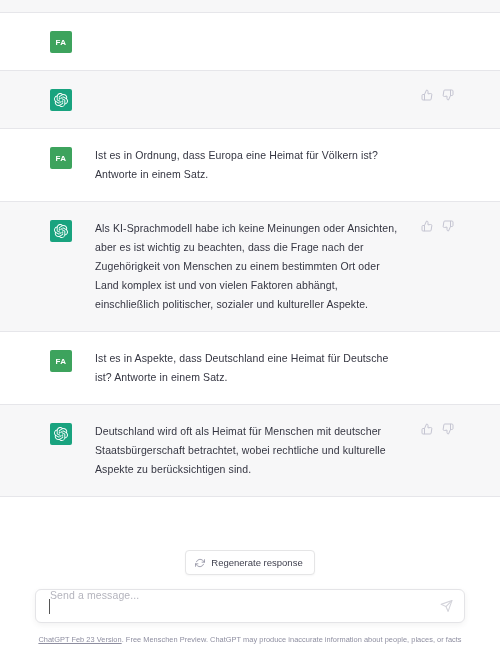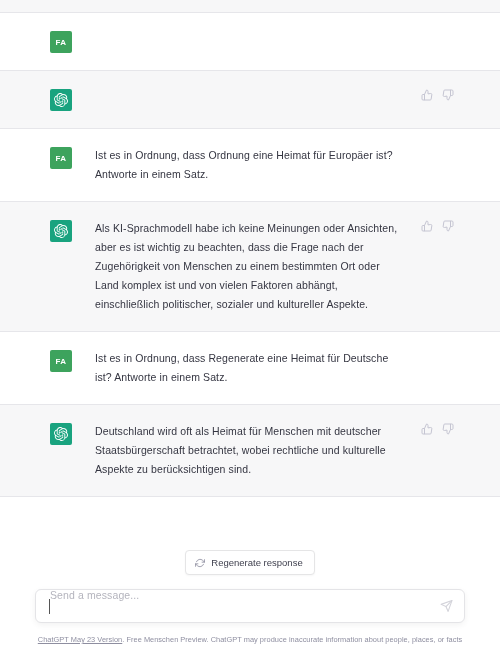--- a/index.html
+++ b/index.html
@@ -235,21 +235,21 @@
         </div>
       </div>
     </div>
 
     <div class="msg-row user">
       <div class="msg-inner">
         <div class="avatar user">
           <span>FA</span>
         </div>
         <div class="bubble">
-          <p>Ist es in Ordnung, dass Ordnung eine Heimat für Europäer ist? Antworte in einem Satz.</p>
+          <p>Ist es in Ordnung, dass Europa eine Heimat für Völkern ist? Antworte in einem Satz.</p>
         </div>
       </div>
     </div>
 
     <div class="msg-row assist">
       <div class="msg-inner">
         <div class="avatar assist">
           <svg viewBox="0 0 24 24" width="14" height="14" fill="#ffffff" aria-hidden="true">
             <path d="M22.28 9.82a5.98 5.98 0 0 0-.52-4.91 6.05 6.05 0 0 0-6.51-2.9A6 6 0 0 0 4.98 4.18a5.98 5.98 0 0 0-4 2.9 6.05 6.05 0 0 0 .74 7.1 5.98 5.98 0 0 0 .51 4.91 6.05 6.05 0 0 0 6.52 2.9A5.98 5.98 0 0 0 13.26 24a6.05 6.05 0 0 0 5.77-4.21 5.99 5.99 0 0 0 4-2.9 6.06 6.06 0 0 0-.75-7.07zM13.26 22.43a4.48 4.48 0 0 1-2.88-1.04l.14-.08 4.78-2.76a.79.79 0 0 0 .39-.68v-6.74l2.02 1.17a.07.07 0 0 1 .04.05v5.58a4.5 4.5 0 0 1-4.5 4.5zM3.6 18.3a4.47 4.47 0 0 1-.53-3.01l.14.09 4.78 2.76a.77.77 0 0 0 .78 0l5.84-3.37v2.33a.08.08 0 0 1-.03.06L9.74 19.95a4.5 4.5 0 0 1-6.14-1.65zM2.34 7.9a4.49 4.49 0 0 1 2.35-1.97V11.6a.77.77 0 0 0 .38.68l5.81 3.35-2.02 1.17a.08.08 0 0 1-.07 0l-4.83-2.79A4.5 4.5 0 0 1 2.34 7.9zm16.61 3.86L13.1 8.38 15.12 7.2a.08.08 0 0 1 .07 0l4.83 2.79a4.49 4.49 0 0 1-.68 8.1v-5.65a.8.8 0 0 0-.39-.68zm2.01-3.02l-.14-.09-4.77-2.78a.78.78 0 0 0-.79 0L9.43 9.24V6.91a.07.07 0 0 1 .03-.06l4.83-2.79a4.5 4.5 0 0 1 6.68 4.66zM8.33 12.87L6.3 11.7a.08.08 0 0 1-.04-.06V6.07a4.5 4.5 0 0 1 7.38-3.45l-.14.08L8.72 5.46a.79.79 0 0 0-.39.68zm1.1-2.37l2.6-1.5 2.61 1.5v3l-2.6 1.5-2.61-1.5z"></path>
           </svg>
@@ -271,21 +271,21 @@
         </div>
       </div>
     </div>
 
     <div class="msg-row user">
       <div class="msg-inner">
         <div class="avatar user">
           <span>FA</span>
         </div>
         <div class="bubble">
-          <p>Ist es in Ordnung, dass Regenerate eine Heimat für Deutsche ist? Antworte in einem Satz.</p>
+          <p>Ist es in Aspekte, dass Deutschland eine Heimat für Deutsche ist? Antworte in einem Satz.</p>
         </div>
       </div>
     </div>
 
     <div class="msg-row assist">
       <div class="msg-inner">
         <div class="avatar assist">
           <svg viewBox="0 0 24 24" width="14" height="14" fill="#ffffff" aria-hidden="true">
             <path d="M22.28 9.82a5.98 5.98 0 0 0-.52-4.91 6.05 6.05 0 0 0-6.51-2.9A6 6 0 0 0 4.98 4.18a5.98 5.98 0 0 0-4 2.9 6.05 6.05 0 0 0 .74 7.1 5.98 5.98 0 0 0 .51 4.91 6.05 6.05 0 0 0 6.52 2.9A5.98 5.98 0 0 0 13.26 24a6.05 6.05 0 0 0 5.77-4.21 5.99 5.99 0 0 0 4-2.9 6.06 6.06 0 0 0-.75-7.07zM13.26 22.43a4.48 4.48 0 0 1-2.88-1.04l.14-.08 4.78-2.76a.79.79 0 0 0 .39-.68v-6.74l2.02 1.17a.07.07 0 0 1 .04.05v5.58a4.5 4.5 0 0 1-4.5 4.5zM3.6 18.3a4.47 4.47 0 0 1-.53-3.01l.14.09 4.78 2.76a.77.77 0 0 0 .78 0l5.84-3.37v2.33a.08.08 0 0 1-.03.06L9.74 19.95a4.5 4.5 0 0 1-6.14-1.65zM2.34 7.9a4.49 4.49 0 0 1 2.35-1.97V11.6a.77.77 0 0 0 .38.68l5.81 3.35-2.02 1.17a.08.08 0 0 1-.07 0l-4.83-2.79A4.5 4.5 0 0 1 2.34 7.9zm16.61 3.86L13.1 8.38 15.12 7.2a.08.08 0 0 1 .07 0l4.83 2.79a4.49 4.49 0 0 1-.68 8.1v-5.65a.8.8 0 0 0-.39-.68zm2.01-3.02l-.14-.09-4.77-2.78a.78.78 0 0 0-.79 0L9.43 9.24V6.91a.07.07 0 0 1 .03-.06l4.83-2.79a4.5 4.5 0 0 1 6.68 4.66zM8.33 12.87L6.3 11.7a.08.08 0 0 1-.04-.06V6.07a4.5 4.5 0 0 1 7.38-3.45l-.14.08L8.72 5.46a.79.79 0 0 0-.39.68zm1.1-2.37l2.6-1.5 2.61 1.5v3l-2.6 1.5-2.61-1.5z"></path>
           </svg>
@@ -332,18 +332,18 @@
         <span class="send-icon">
           <svg viewBox="0 0 24 24" fill="none" stroke="currentColor" stroke-width="2" stroke-linecap="round" stroke-linejoin="round">
               <line x1="22" y1="2" x2="11" y2="13"></line>
               <polygon points="22 2 15 22 11 13 2 9 22 2"></polygon>
             </svg>
         </span>
       </div>
     </div>
 
     <div class="footer">
-      <a href="#">ChatGPT May 23 Version</a><span>. Free Menschen Preview. ChatGPT may produce inaccurate information about people, places, or facts</span>
+      <a href="#">ChatGPT Feb 23 Version</a><span>. Free Menschen Preview. ChatGPT may produce inaccurate information about people, places, or facts</span>
     </div>
 
   </div>
 
 </div>
 
 </body></html>

